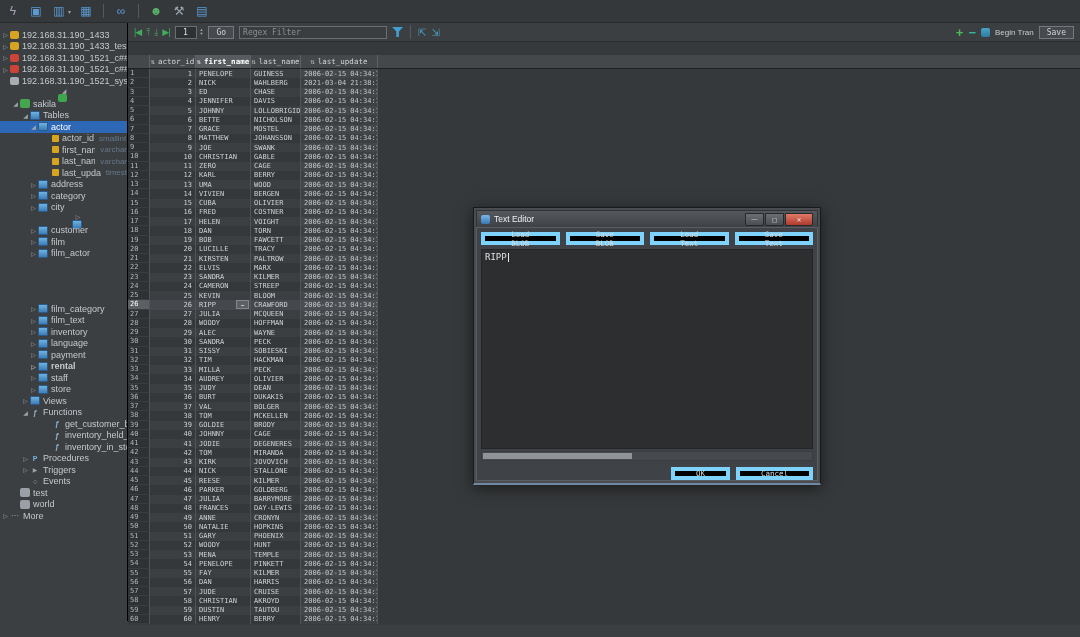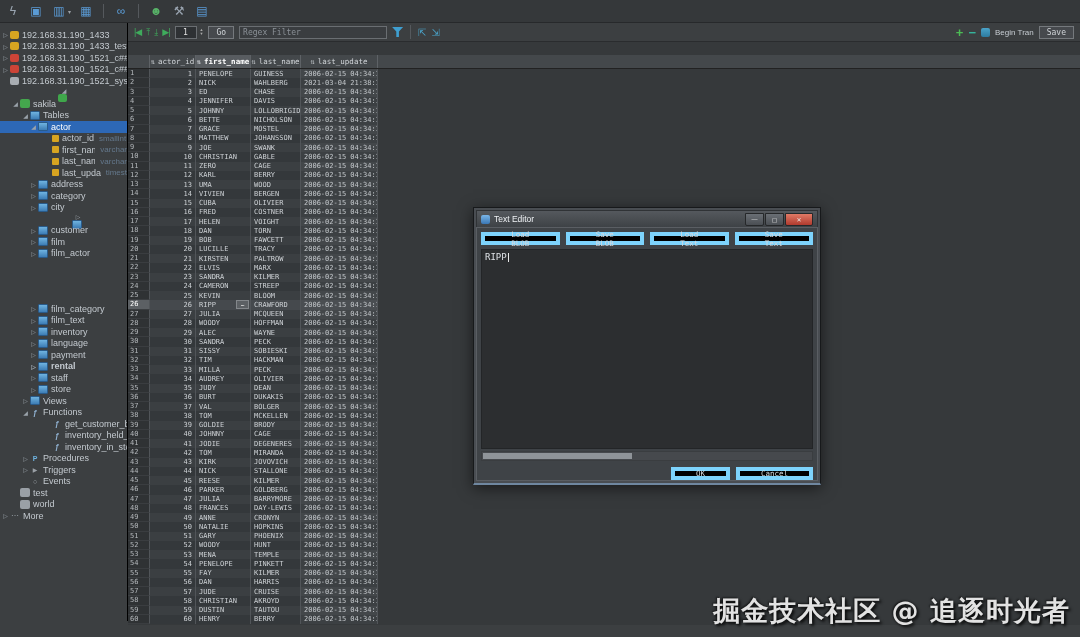--- a/index.html
+++ b/index.html
@@ -955,14 +955,13 @@
       <div class="dscroll">
         <div class="dthumb"></div>
       </div>
       <div class="dfoot">
         <button class="dbtn">OK</button>
         <button class="dbtn">Cancel</button>
       </div>
     </div>
   </div>
 
-  <div class="watermark">掘金技术社区 @ 追逐时光者</div>
 </div>
 
 </body></html>

